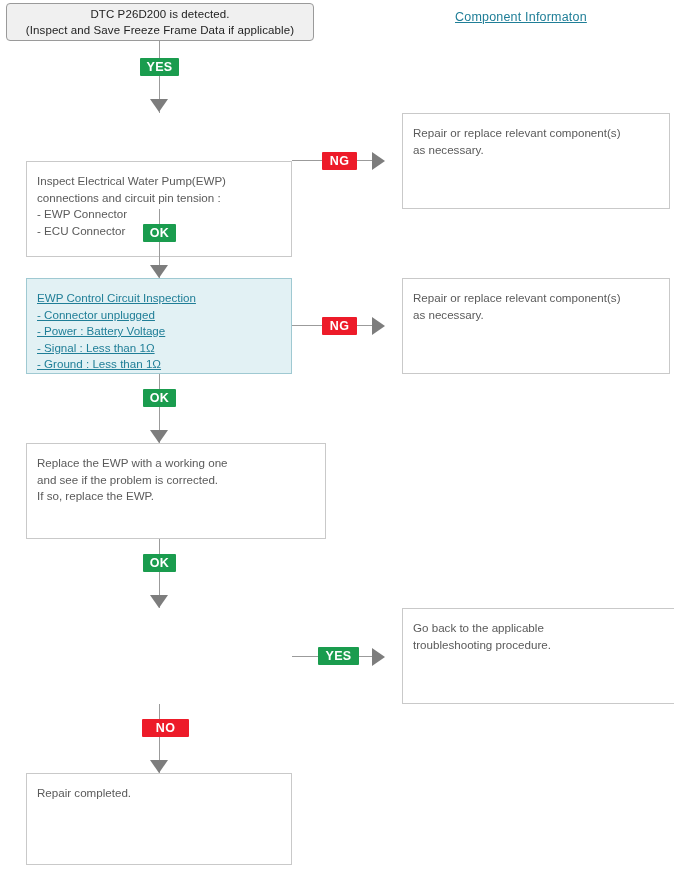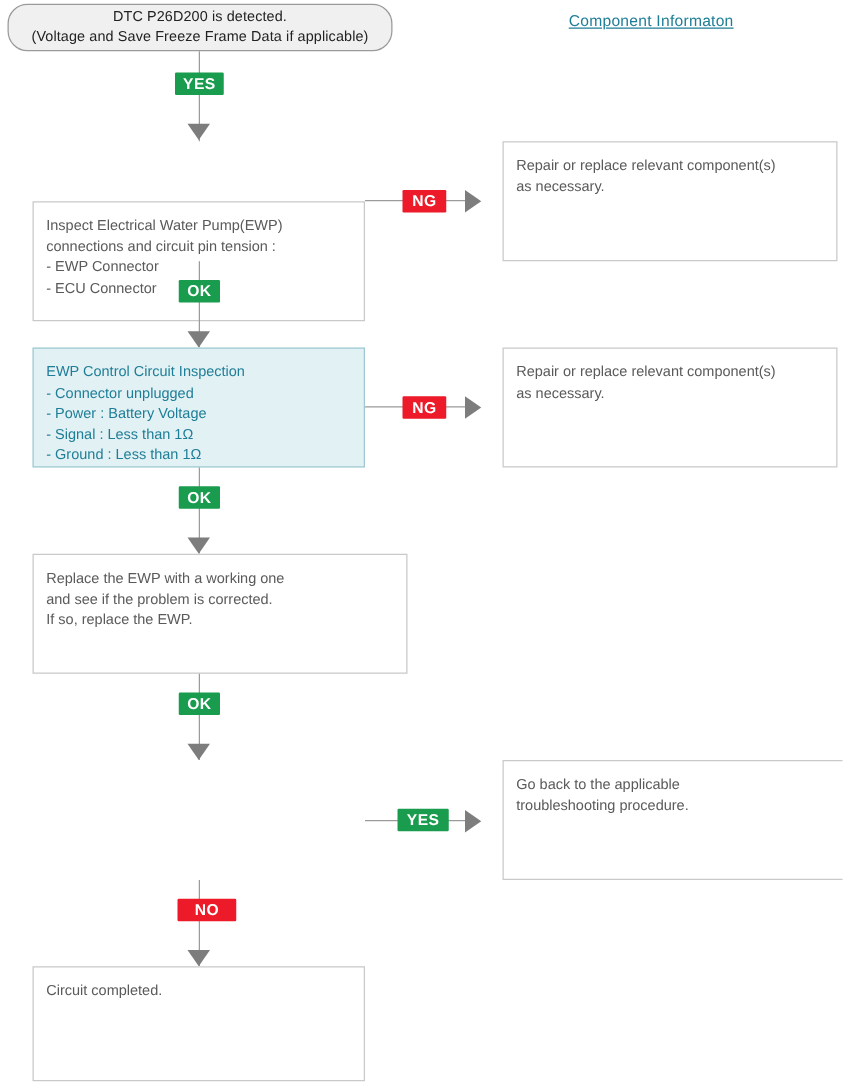--- a/index.html
+++ b/index.html
@@ -13,21 +13,21 @@
   }
   .canvas{position:absolute;left:0;top:0;width:674px;height:873px;}
 
   
   .node{position:absolute;box-sizing:border-box;}
 
   
   .startbox{
     background:#f0f0f0;
     border:1px solid #9a9a9a;
-    border-radius:16px;
+    border-radius:4px;
     color:#222;
     font-size:11.5px;
     line-height:16px;
     text-align:center;
     display:flex;
     flex-direction:column;
     align-items:center;
     justify-content:center;
     padding:4px 10px;
   }
@@ -48,20 +48,21 @@
   
   .linkbox{
     background:#e2f1f4;
     border:1px solid #9fc9d2;
     padding:11px 10px 8px 10px;
     font-size:11.6px;
     line-height:16.5px;
   }
   .linkbox .lk{
     color:#1f7e97;
+    text-decoration:underline;
     display:block;
     width:max-content;
     cursor:pointer;
   }
 
   
   .toplink{
     position:absolute;
     color:#1f7e97;
     font-size:12.5px;
@@ -111,21 +112,21 @@
 </style>
 </head>
 <body>
 
 <div class="canvas">
 
   <a class="toplink" style="left:455px;top:10px;">Component Informaton</a>
 
   <div class="node startbox" style="left:6px;top:3px;width:308px;height:38px;">
     <span class="l1">DTC P26D200 is detected.</span>
-    <span class="l2">(Voltage and Save Freeze Frame Data if applicable)</span>
+    <span class="l2">(Inspect and Save Freeze Frame Data if applicable)</span>
   </div>
 
   <div class="vline" style="left:159px;top:41px;height:72px;"></div>
   <div class="arrow-down" style="left:150px;top:99px;"></div>
   <div class="badge green" style="left:140px;top:58px;width:39px;">YES</div>
 
   <div class="node pbox" style="left:26px;top:113px;width:266px;height:96px;margin-top:48px;">Inspect Electrical Water Pump(EWP)
 connections and circuit pin tension :
 - EWP Connector
 - ECU Connector</div>
@@ -173,15 +174,15 @@
   <div class="arrow-right" style="left:372px;top:648px;"></div>
   <div class="badge green" style="left:318px;top:647px;width:41px;">YES</div>
 
   <div class="node pbox" style="left:402px;top:608px;width:324px;height:96px;">Go back to the applicable
 troubleshooting procedure.</div>
 
   <div class="vline" style="left:159px;top:704px;height:69px;"></div>
   <div class="arrow-down" style="left:150px;top:760px;"></div>
   <div class="badge red" style="left:142px;top:719px;width:47px;">NO</div>
 
-  <div class="node pbox" style="left:26px;top:773px;width:266px;height:92px;">Circuit completed.</div>
+  <div class="node pbox" style="left:26px;top:773px;width:266px;height:92px;">Repair completed.</div>
 
 </div>
 
 </body></html>

